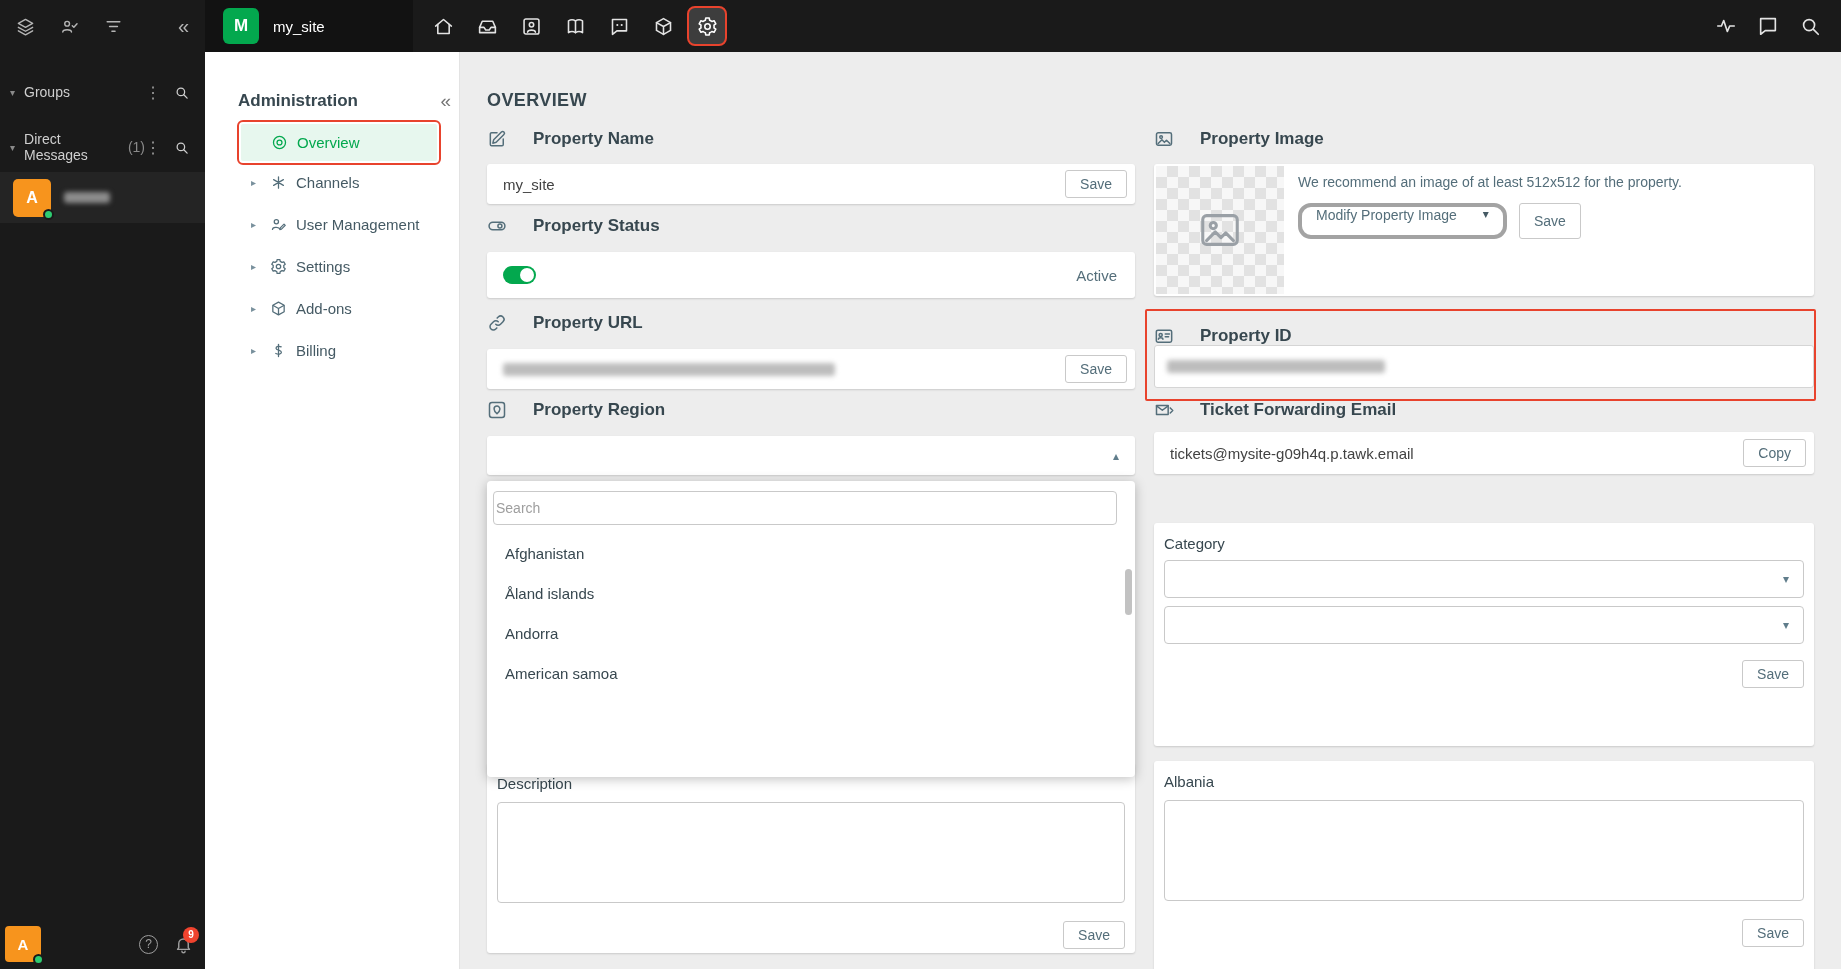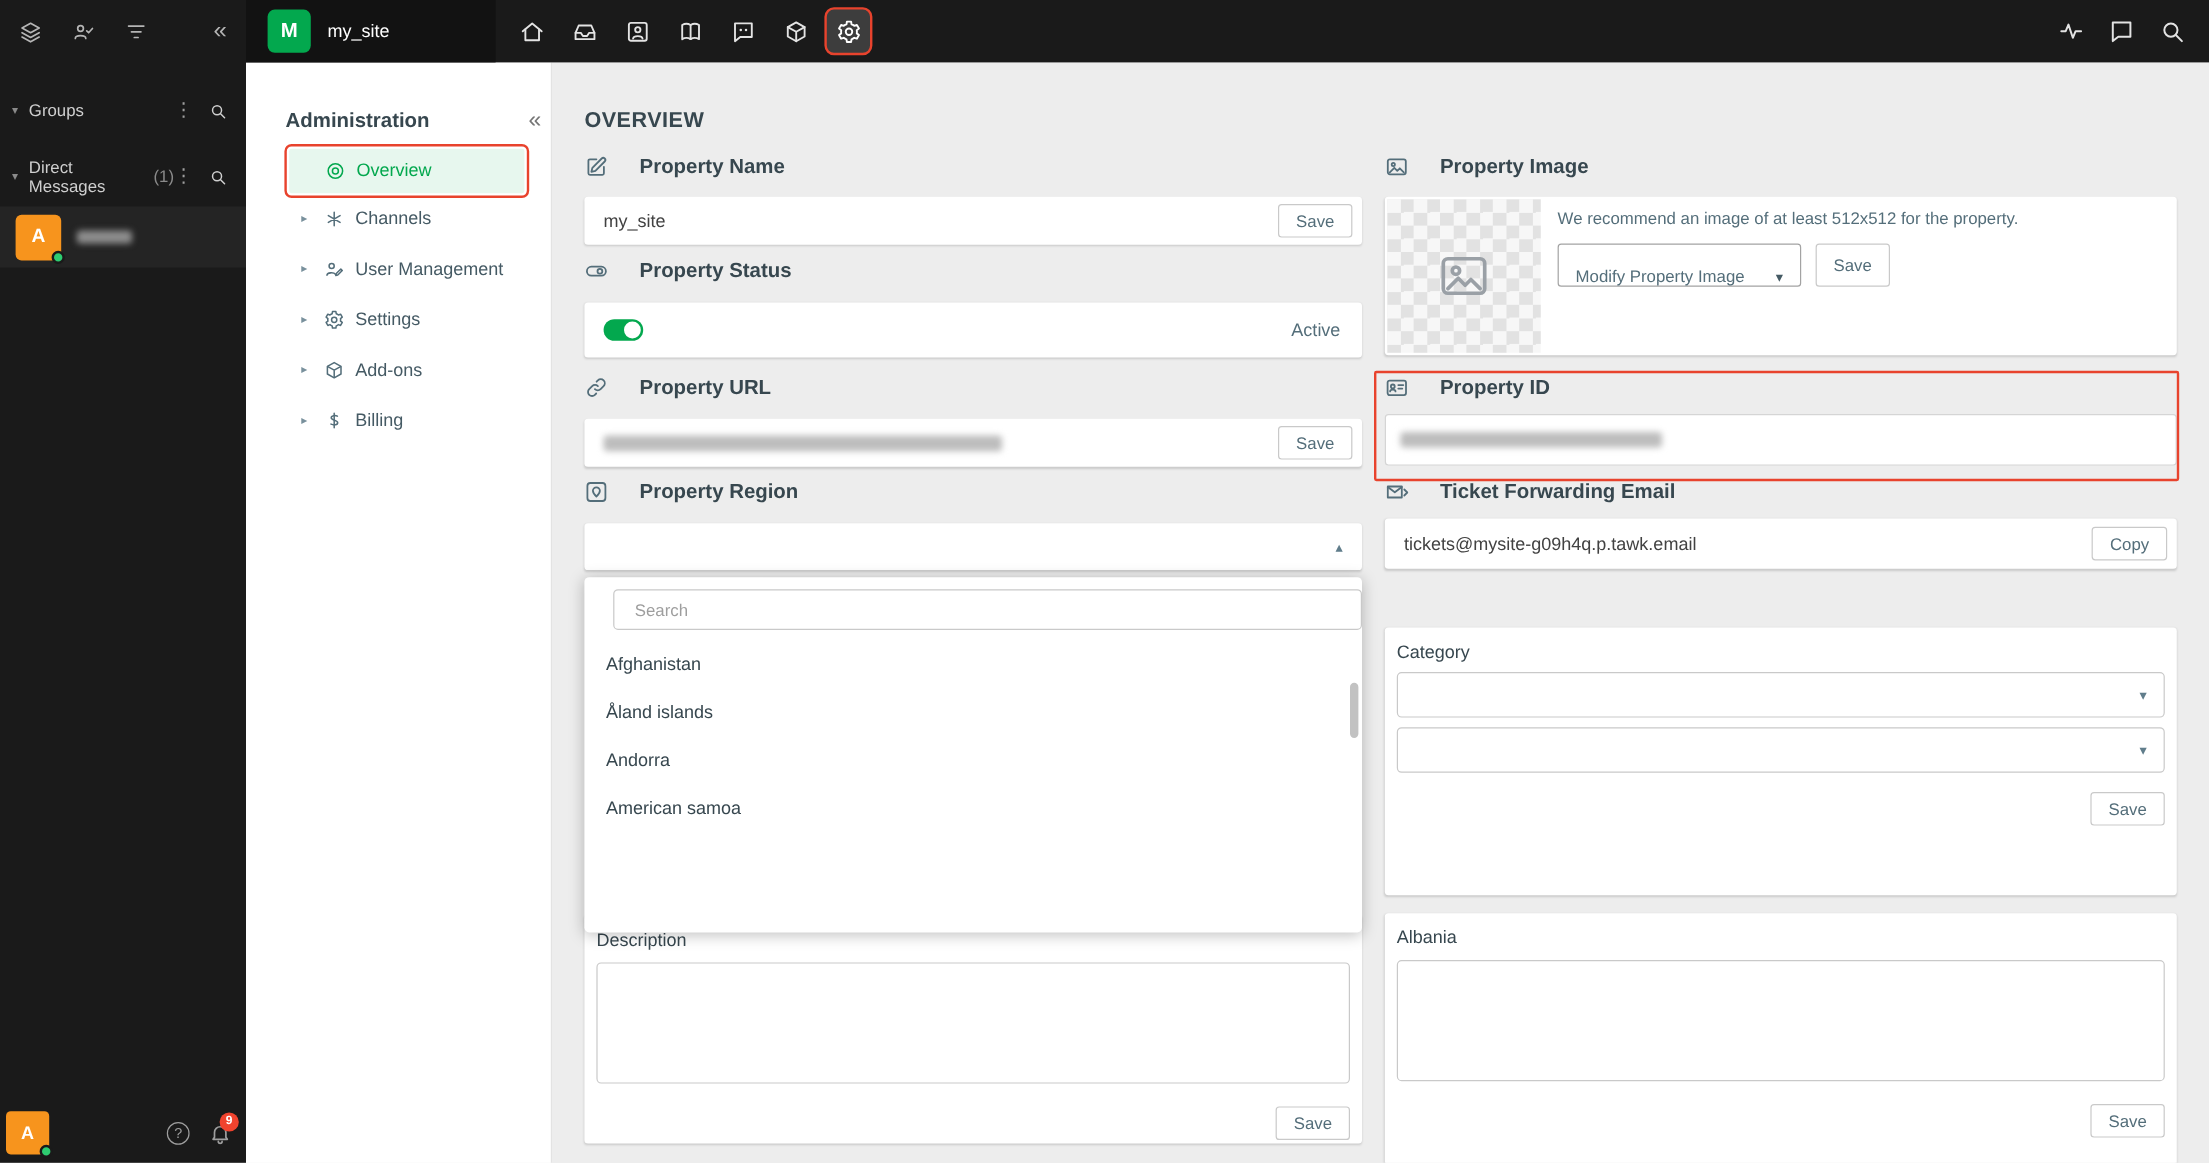--- a/index.html
+++ b/index.html
@@ -90,22 +90,22 @@
   .toggle::after{content:"";position:absolute;right:2px;top:2px;width:14px;height:14px;
     border-radius:50%;background:#fff}
   .status-lbl{margin-left:auto;color:#546e7a;font-size:15px;padding-right:10px}
   .caret-up{color:#607d8b;font-size:12px}
   .caret-down{color:#607d8b;font-size:12px}
   .select-row{display:flex;align-items:center;padding:0 16px;cursor:pointer}
 
   
   .dropdown{position:absolute;left:0;top:429px;width:648px;height:296px;background:#fff;
     border-radius:4px;box-shadow:0 2px 12px rgba(0,0,0,.25);padding-top:10px;z-index:20}
-  .dd-search{margin:0 24px;width:calc(100% - 24px);height:34px;border:1px solid #c9c9c9;
-    border-radius:4px;padding:0 17px;font-size:14px;font-family:inherit;color:#424242;outline:none}
+  .dd-search{margin:0 6px;width:calc(100% - 24px);height:34px;border:1px solid #c9c9c9;
+    border-radius:4px;padding:0 2px;font-size:14px;font-family:inherit;color:#424242;outline:none}
   .dd-search::placeholder{color:#9e9e9e}
   .dd-list{margin-top:8px}
   .dd-item{height:40px;display:flex;align-items:center;padding-left:18px;font-size:15px;
     color:#37474f;cursor:pointer}
   .dd-scroll{position:absolute;right:3px;top:88px;width:7px;height:46px;background:#c2c2c2;border-radius:4px}
 
   
   .pad-card{padding:12px 10px}
   .card-lbl{font-size:15px;color:#37474f}
   .pad-card textarea{margin-top:10px;width:100%;height:101px;border:1px solid #c9c9c9;
@@ -116,22 +116,22 @@
   .lbl2{margin-top:18px}
 
   
   .pimg-card{display:flex;padding:2px}
   .checker{width:128px;height:128px;flex:none;display:flex;align-items:center;justify-content:center;
     color:#9aa0a6;background:conic-gradient(#e2e2e2 0 25%,#f7f7f7 0 50%,#e2e2e2 0 75%,#f7f7f7 0);
     background-size:22px 22px}
   .pimg-right{padding:8px 0 0 14px}
   .hint{font-size:14px;color:#546e7a}
   .img-btn-row{margin-top:13px;display:flex;gap:12px}
-  .modify-btn{height:36px;padding:0 14px;border:1px solid #a3a3a3;border-radius:3px;background:#fff;
-    font-size:14px;color:#546e7a;display:inline-flex;align-items:flex-end;cursor:pointer;font-family:inherit}
+  .modify-btn{height:36px;padding:0 14px;border:4px solid #a3a3a3;border-radius:13px;background:#fff;
+    font-size:14px;color:#546e7a;display:inline-flex;align-items:flex-start;cursor:pointer;font-family:inherit}
   .modify-btn .caret-down{margin-left:26px;color:#455a64}
 
   
   .red-box{position:absolute;left:-9px;top:257px;width:671px;height:92px;border:2px solid #e8432d;
     border-radius:2px;pointer-events:none;z-index:6}
   .pid-card{border:1px solid #d5d5d5;box-shadow:none;display:flex;align-items:center;padding:0 12px}
   .pid-blur{width:218px;height:13px}
   .url-blur{width:332px;height:13px}
 </style>
 </head>
@@ -473,21 +473,21 @@
             <button class="modify-btn">
               <span>Modify Property Image</span>
               <span class="caret-down">▾</span>
             </button>
             <button class="btn tall">Save</button>
           </div>
         </div>
       </div>
 
       <div class="red-box"></div>
-      <div class="sec-h" style="top:259px">
+      <div class="sec-h" style="top:272px">
         <span class="icon">
             <svg width="20" height="20" viewBox="0 0 24 24" fill="none" stroke="currentColor" stroke-width="1.8" stroke-linecap="round" stroke-linejoin="round">
               <rect x="2.8" y="5" width="18.4" height="14.5" rx="2"></rect>
               <circle cx="8" cy="10.8" r="1.9"></circle>
               <path d="M5.3 15.8c0-2.4 5.4-2.4 5.4 0"></path>
               <path d="M13.5 9.5h5M13.5 13h4"></path>
             </svg>
           </span>
         <span>Property ID</span>
       </div>

